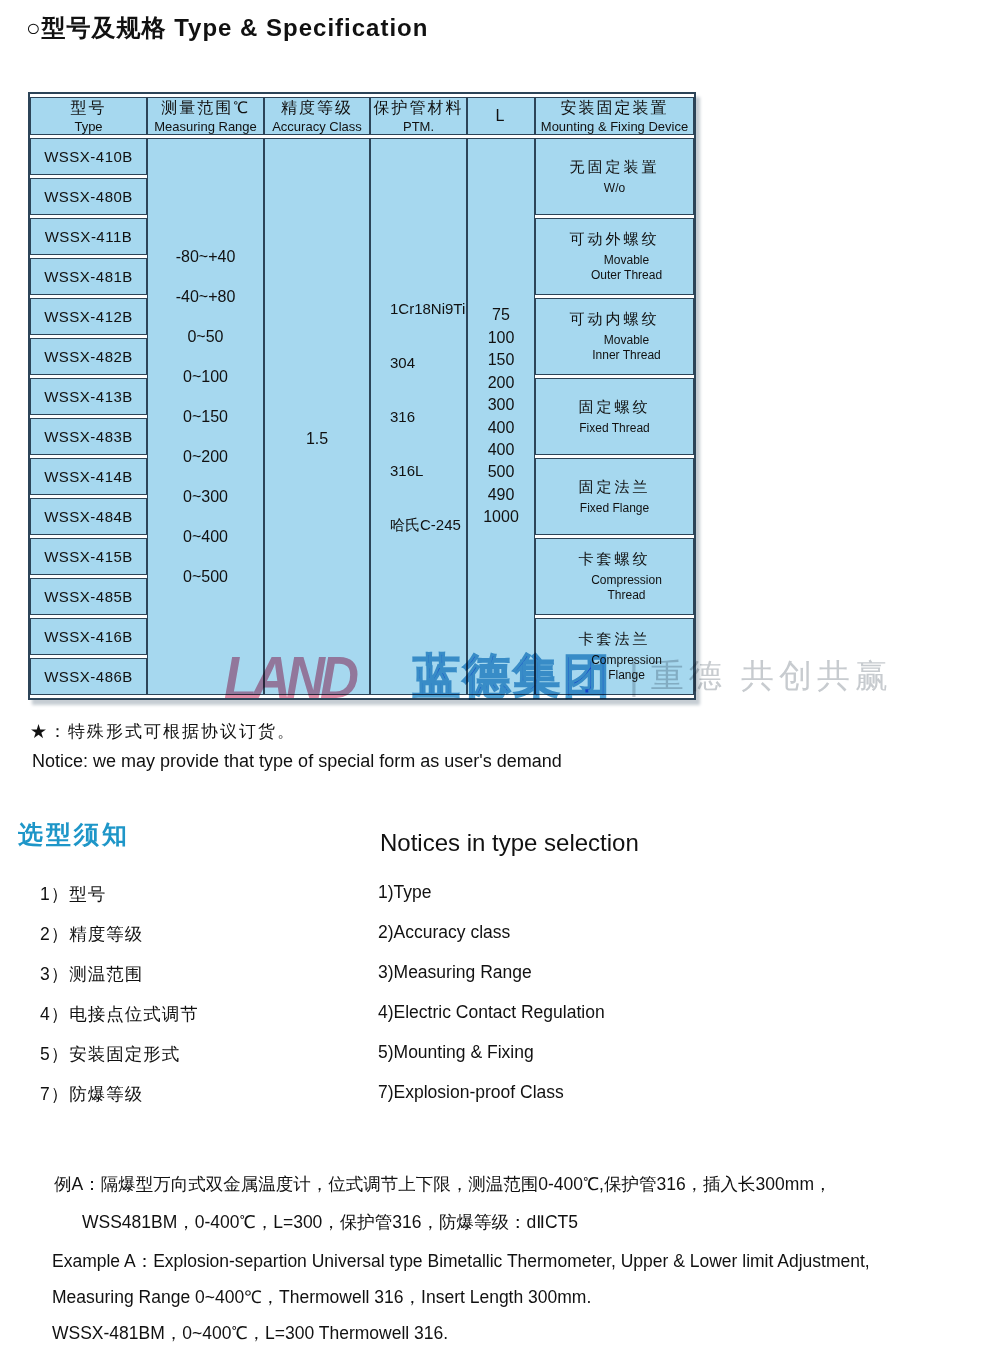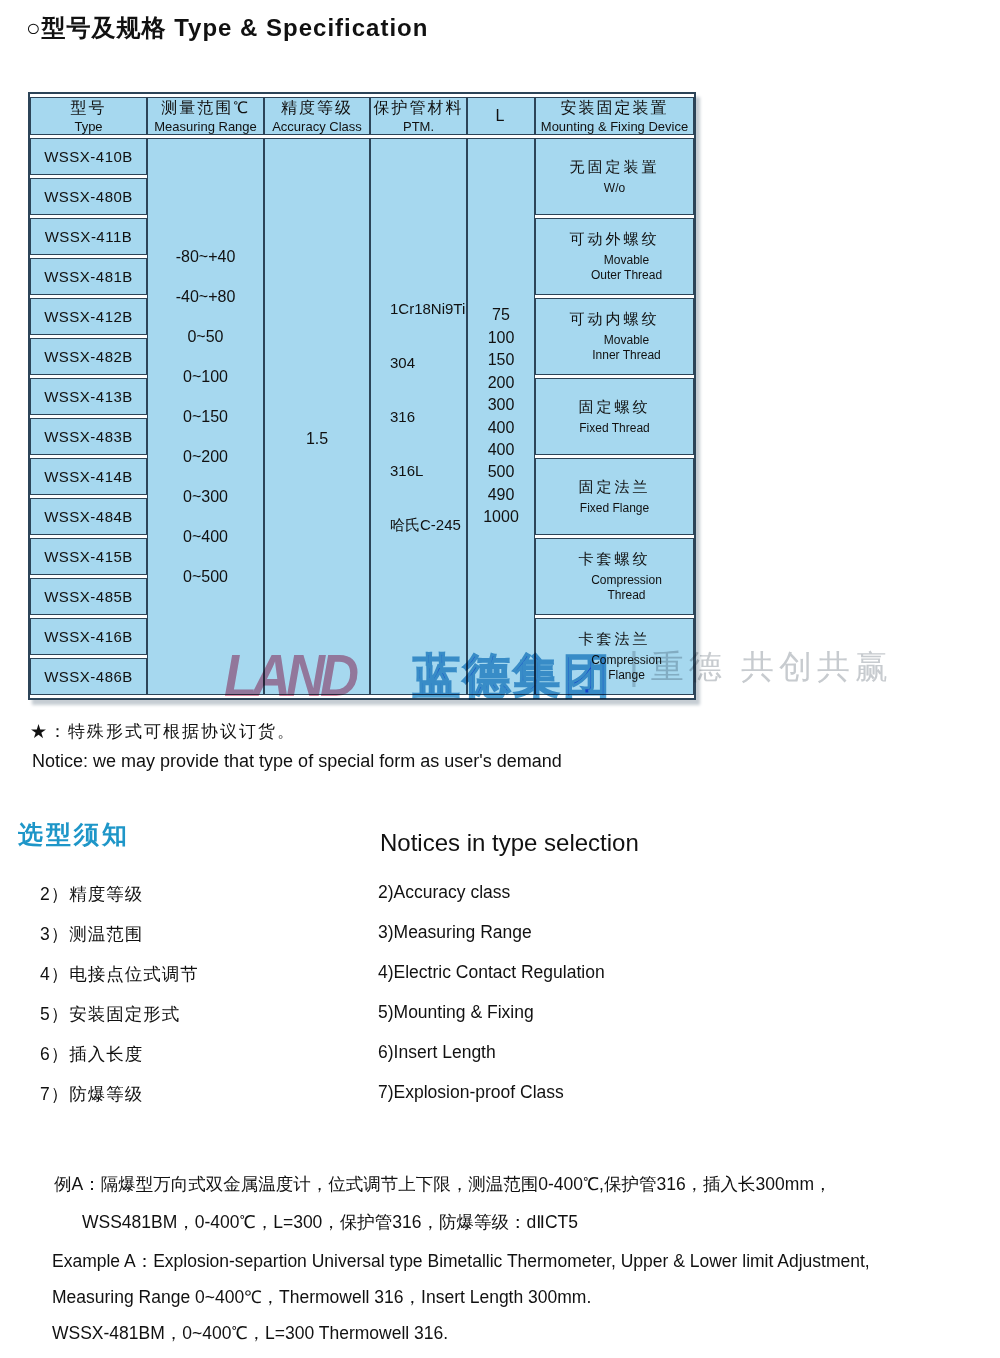--- a/index.html
+++ b/index.html
@@ -35,21 +35,21 @@
   .ptm-cell{vertical-align:top;text-align:left;padding:150px 0 0 13px;font-size:15px;}
   .ptm-cell div{line-height:54px;padding-left:19px;}
   .len-cell{vertical-align:top;text-align:center;padding-top:158px;font-size:16px;}
   .len-cell div{line-height:22.4px;}
   .mount-cell{text-align:center;padding:2px 2px;}
   .mount-zh{font-size:15px;letter-spacing:3px;margin-bottom:4px;}
   .mount-en{font-size:12px;line-height:1.25;}
   .mount-en.multi{text-align:center;padding-left:24px;}
   
   .watermark{
-    position:absolute;top:645px;left:224px;display:flex;
+    position:absolute;top:645px;left:224px;display:flex;align-items:center;
     mix-blend-mode:multiply;pointer-events:none;z-index:5;white-space:nowrap;
   }
   .wm-logo{font-size:54px;font-weight:900;font-style:italic;color:#e08ca6;
     letter-spacing:-5px;transform:scaleY(1.08);}
   .wm-brand{font-size:47px;font-weight:900;color:#1d4ed8;margin-left:16px;
     letter-spacing:3px;padding-left:43px;-webkit-text-stroke:1.5px #55a5d5;}
   .wm-sep{font-size:38px;color:#cdd1d5;margin:0 12px 0 16px;font-weight:normal;}
   .wm-slogan{font-size:33px;color:#c7cbcf;letter-spacing:5px;}
   
   .star-notice{position:absolute;left:30px;top:720px;font-size:17px;letter-spacing:2px;}
@@ -241,25 +241,25 @@
   <span class="wm-sep">|</span>
   <span class="wm-slogan">重德 共创共赢</span>
 </div>
 
 <div class="star-notice">★：特殊形式可根据协议订货。</div>
 <div class="notice-en">Notice: we may provide that type of special form as user's demand</div>
 
 <div class="sel-heading-zh">选型须知</div>
 <div class="sel-heading-en">Notices in type selection</div>
 <div class="sel-list" id="sel-list">
+    <div class="sel-row"><span class="zh">1）型号</span><span class="en">1)Type</span></div>
     <div class="sel-row"><span class="zh">2）精度等级</span><span class="en">2)Accuracy class</span></div>
     <div class="sel-row"><span class="zh">3）测温范围</span><span class="en">3)Measuring Range</span></div>
     <div class="sel-row"><span class="zh">4）电接点位式调节</span><span class="en">4)Electric Contact Regulation</span></div>
     <div class="sel-row"><span class="zh">5）安装固定形式</span><span class="en">5)Mounting &amp; Fixing</span></div>
-    <div class="sel-row"><span class="zh">6）插入长度</span><span class="en">6)Insert Length</span></div>
     <div class="sel-row"><span class="zh">7）防爆等级</span><span class="en">7)Explosion-proof Class</span></div>
   </div>
 
 <div class="example-line ex1">例A：隔爆型万向式双金属温度计，位式调节上下限，测温范围0-400℃,保护管316，插入长300mm，</div>
 <div class="example-line ex2">WSS481BM，0-400℃，L=300，保护管316，防爆等级：dⅡCT5</div>
 <div class="example-line ex3">Example A：Explosion-separtion Universal type Bimetallic Thermometer, Upper &amp; Lower limit Adjustment,</div>
 <div class="example-line ex4">Measuring Range 0~400℃，Thermowell 316，Insert  Length 300mm.</div>
 <div class="example-line ex5">WSSX-481BM，0~400℃，L=300  Thermowell 316.</div>
 
 </body></html>

